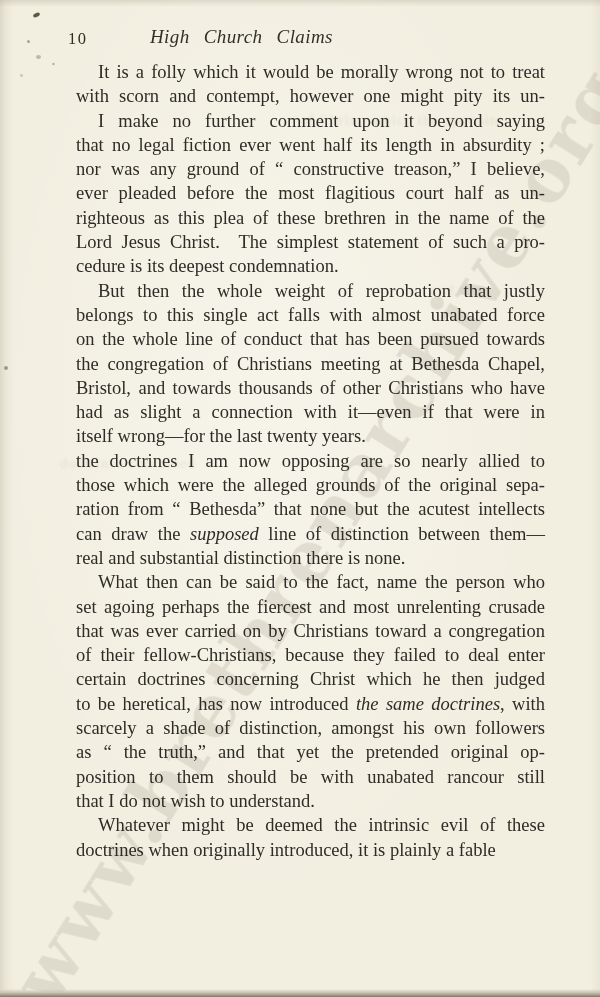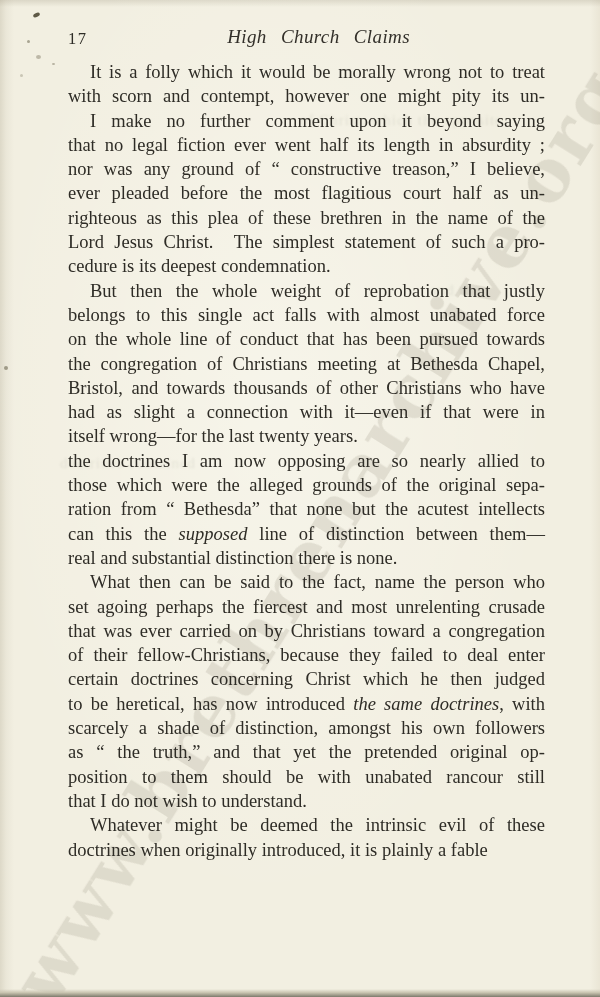--- a/index.html
+++ b/index.html
@@ -35,40 +35,41 @@
     user-select: none;
     filter: blur(0.6px);
   }
   .header-row { position: absolute; top: 26px; left: 0; width: 600px; height: 26px; }
   .page-number {
     position: absolute; left: 68px; top: 3px;
     font-size: 16.5px; letter-spacing: 1.5px; color: #2e2c26;
   }
   .running-title {
     position: absolute; left: 150px; top: 0; width: 260px;
-    text-align: right;
+    text-align: left;
     font-style: italic;
     font-size: 19px;
     word-spacing: 9px;
     letter-spacing: 0.4px;
     color: #33302a;
   }
   .text-block {
     position: absolute;
     top: 60px; left: 68px;
     width: 477px;
     font-size: 18.5px;
     color: #2e2c26;
   }
   .line {
     height: 24.3px;
     line-height: 24.3px;
     text-align: justify;
     text-align-last: justify;
     white-space: nowrap;
+    margin-left: 8px;
   }
   .line.last { text-align-last: left; }
   .line.indent { text-indent: 22px; }
   .it { font-style: italic; }
   
   .speck { position: absolute; background: #6d6751; border-radius: 50%; }
   .speck.s1 { left: 33px; top: 13px; width: 7px; height: 4px; transform: rotate(-25deg); background: #5f5a46; }
   .speck.s2 { left: 27px; top: 40px; width: 3px; height: 3px; opacity: .55; }
   .speck.s3 { left: 36px; top: 55px; width: 5px; height: 4px; opacity: .4; }
   .speck.s4 { left: 52px; top: 63px; width: 3px; height: 2px; opacity: .45; }
@@ -94,21 +95,21 @@
 
 <div class="page">
 
   <div class="watermark">www.brethrenarchive.org</div>
 
   <div class="smudge m1">of Christ, which the opposite</div>
   <div class="smudge m2">doctrines contained</div>
   <div class="smudge m3">and the</div>
 
   <div class="header-row">
-    <span class="page-number">17</span>
+    <span class="page-number">10</span>
     <span class="running-title">High Church Claims</span>
   </div>
 
   <div class="text-block">
       <div class="line indent"><span>It is a folly which it would be morally wrong not to treat</span></div>
       <div class="line"><span>with scorn and contempt, however one might pity its un-</span></div>
       <div class="line indent"><span>I make no further comment upon it beyond saying</span></div>
       <div class="line"><span>that no legal fiction ever went half its length in absurdity ;</span></div>
       <div class="line"><span>nor was any ground of “ constructive treason,” I believe,</span></div>
       <div class="line"><span>ever pleaded before the most flagitious court half as un-</span></div>
@@ -118,21 +119,21 @@
       <div class="line indent"><span>But then the whole weight of reprobation that justly</span></div>
       <div class="line"><span>belongs to this single act falls with almost unabated force</span></div>
       <div class="line"><span>on the whole line of conduct that has been pursued towards</span></div>
       <div class="line"><span>the congregation of Christians meeting at Bethesda Chapel,</span></div>
       <div class="line"><span>Bristol, and towards thousands of other Christians who have</span></div>
       <div class="line"><span>had as slight a connection with it—even if that were in</span></div>
       <div class="line last"><span>itself wrong—for the last twenty years.</span></div>
       <div class="line"><span>the doctrines I am now opposing are so nearly allied to</span></div>
       <div class="line"><span>those which were the alleged grounds of the original sepa-</span></div>
       <div class="line"><span>ration from “ Bethesda” that none but the acutest intellects</span></div>
-      <div class="line"><span>can this the </span><span class="it">supposed</span><span> line of distinction between them—</span></div>
+      <div class="line"><span>can draw the </span><span class="it">supposed</span><span> line of distinction between them—</span></div>
       <div class="line last"><span>real and substantial distinction there is none.</span></div>
       <div class="line indent"><span>What then can be said to the fact, name the person who</span></div>
       <div class="line"><span>set agoing perhaps the fiercest and most unrelenting crusade</span></div>
       <div class="line"><span>that was ever carried on by Christians toward a congregation</span></div>
       <div class="line"><span>of their fellow-Christians, because they failed to deal enter</span></div>
       <div class="line"><span>certain doctrines concerning Christ which he then judged</span></div>
       <div class="line"><span>to be heretical, has now introduced </span><span class="it">the same doctrines</span><span>, with</span></div>
       <div class="line"><span>scarcely a shade of distinction, amongst his own followers</span></div>
       <div class="line"><span>as “ the truth,” and that yet the pretended original op-</span></div>
       <div class="line"><span>position to them should be with unabated rancour still</span></div>

